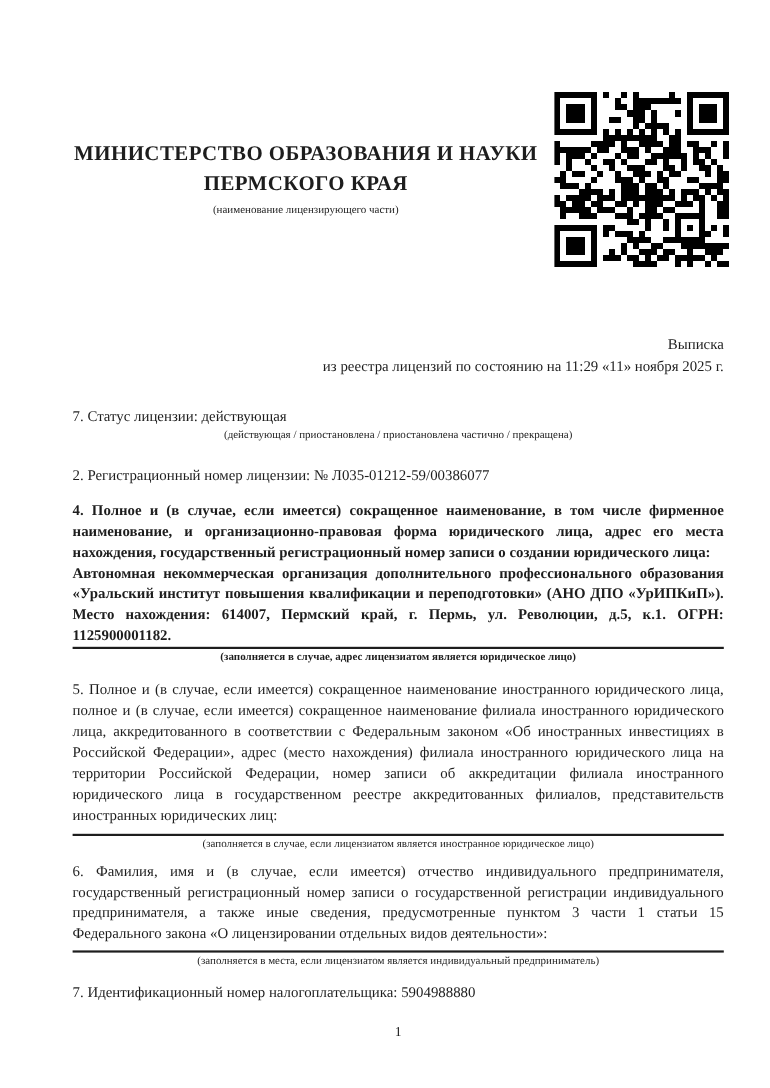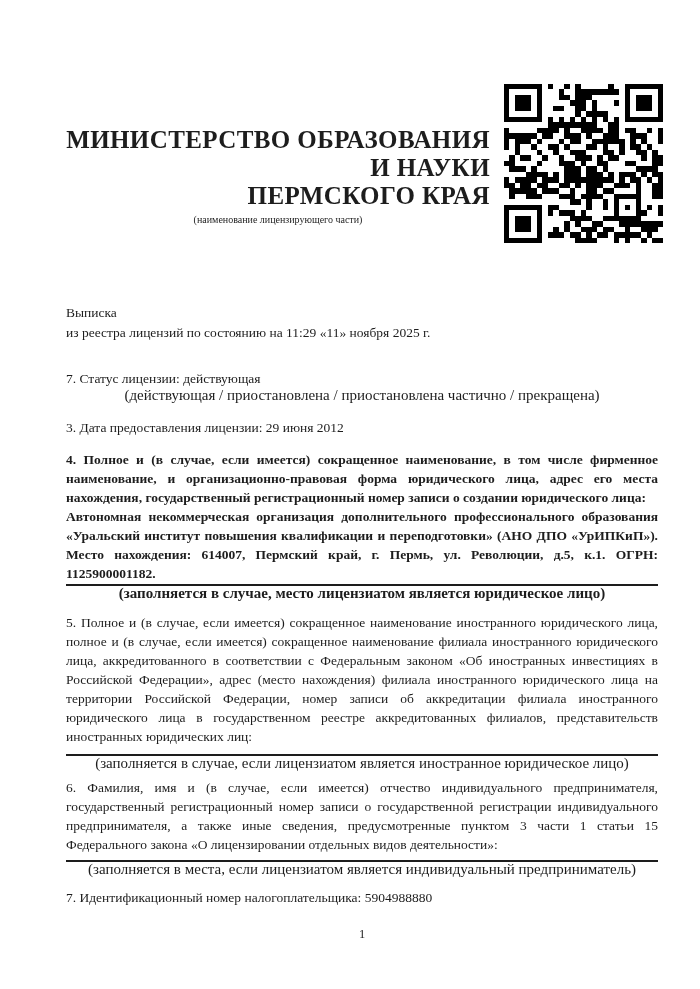--- a/index.html
+++ b/index.html
@@ -17,24 +17,23 @@
   }
   
   .ministry-block {
     position: absolute;
     left: 66px; top: 126px;
     width: 424px;
     text-align: center;
   }
   .ministry-name {
     font-weight: bold;
-    font-size: 25px;
+    font-size: 19px;
     line-height: 28px;
     letter-spacing: 0.4px;
-    text-align: right;
   }
   .ministry-caption {
     font-size: 10px;
     line-height: 14px;
     margin-top: 3px;
   }
   .qr {
     position: absolute;
     left: 504px; top: 82px;
     width: 159px; height: 163px;
@@ -43,21 +42,21 @@
 
   
   .content {
     position: absolute;
     left: 66px; top: 0;
     width: 592px;
     padding-top: 303px;
     font-size: 13.5px;
     line-height: 19px;
   }
-  .doc-title { text-align: left; font-size: 13.5px; line-height: 20px; }
+  .doc-title { text-align: right; font-size: 13.5px; line-height: 20px; }
   .line { white-space: pre-wrap; }
 
   .item-line { margin-top: 0; }
   .m-status   { margin-top: 26px; }
   .m-caption1 { margin-top: 3px; }
   .m-reg      { margin-top: 20px; }
   .m-date     { margin-top: 16px; }
   .m-para4    { margin-top: 13px; font-weight: bold; }
   .m-para5    { margin-top: 13px; }
   .m-para6    { margin-top: 8px; }
@@ -71,21 +70,21 @@
     border: none;
     border-top: 2px solid #1d1d1d;
     margin: 0;
     height: 0;
   }
   .rule-gap-sm { margin-top: 1px; }
   .rule-gap-md { margin-top: 4px; }
   .rule-gap-lg { margin-top: 6px; }
   .blank-answer { height: 4px; }
   .caption {
-    font-size: 15px;
+    font-size: 10px;
     line-height: 13px;
     text-align: center;
     margin-top: 1px;
   }
   .page-number {
     text-align: center;
     font-size: 12.5px;
     margin-top: 18px;
   }
 </style>
@@ -554,28 +553,28 @@
   <div class="content">
 
     <div class="doc-title">
       <div class="line">Выписка</div>
       <div class="line">из реестра лицензий по состоянию на 11:29 «11» ноября 2025 г.</div>
     </div>
 
     <div class="item-line m-status">7. Статус лицензии: действующая</div>
     <div class="caption m-caption1">(действующая / приостановлена / приостановлена частично / прекращена)</div>
 
-
-    <div class="item-line m-date">3. Дата предоставления лицензии: 29 июня 2012</div>
+    <div class="item-line m-reg">2. Регистрационный номер лицензии: № Л035-01212-59/00386077</div>
+
 
     <div class="m-para4">
       <div class="justified">4. Полное и (в случае, если имеется) сокращенное наименование, в том числе фирменное наименование, и организационно-правовая форма юридического лица, адрес его места нахождения, государственный регистрационный номер записи о создании юридического лица:</div>
       <div class="justified">Автономная некоммерческая организация дополнительного профессионального образования «Уральский институт повышения квалификации и переподготовки» (АНО ДПО «УрИПКиП»). Место нахождения: 614007, Пермский край, г. Пермь, ул. Революции, д.5, к.1. ОГРН: 1125900001182.</div>
       <hr class="fill-rule rule-gap-sm">
-      <div class="caption">(заполняется в случае, место лицензиатом является юридическое лицо)</div>
+      <div class="caption">(заполняется в случае, адрес лицензиатом является юридическое лицо)</div>
     </div>
 
     <div class="m-para5">
       <div class="justified">5. Полное и (в случае, если имеется) сокращенное наименование иностранного юридического лица, полное и (в случае, если имеется) сокращенное наименование филиала иностранного юридического лица, аккредитованного в соответствии с Федеральным законом «Об иностранных инвестициях в Российской Федерации», адрес (место нахождения) филиала иностранного юридического лица на территории Российской Федерации, номер записи об аккредитации филиала иностранного юридического лица в государственном реестре аккредитованных филиалов, представительств иностранных юридических лиц:</div>
       <div class="blank-answer"></div>
       <hr class="fill-rule rule-gap-md">
       <div class="caption">(заполняется в случае, если лицензиатом является иностранное юридическое лицо)</div>
     </div>
 
     <div class="m-para6">

